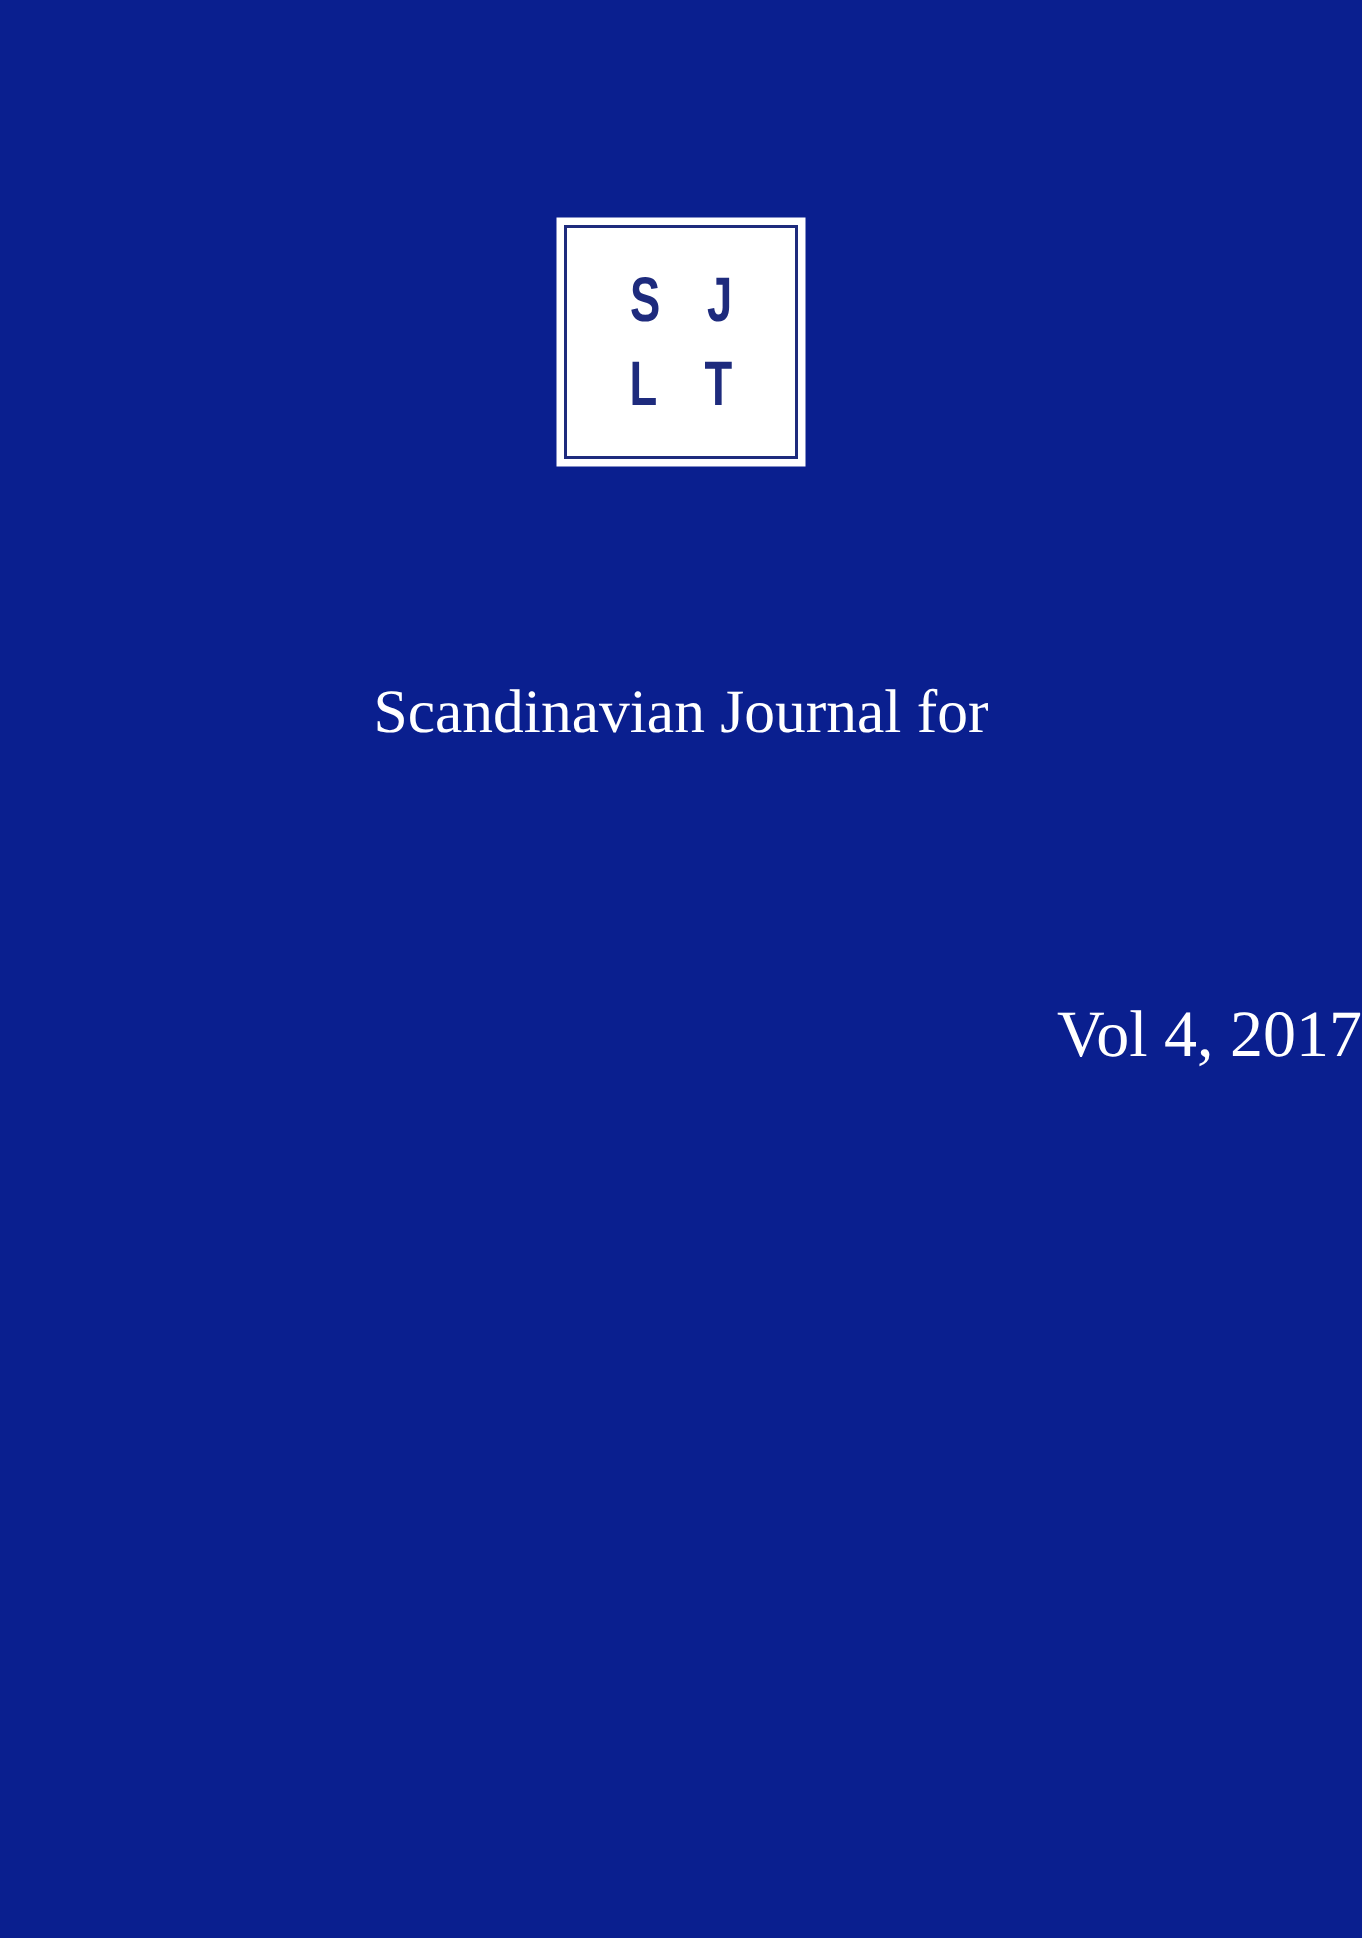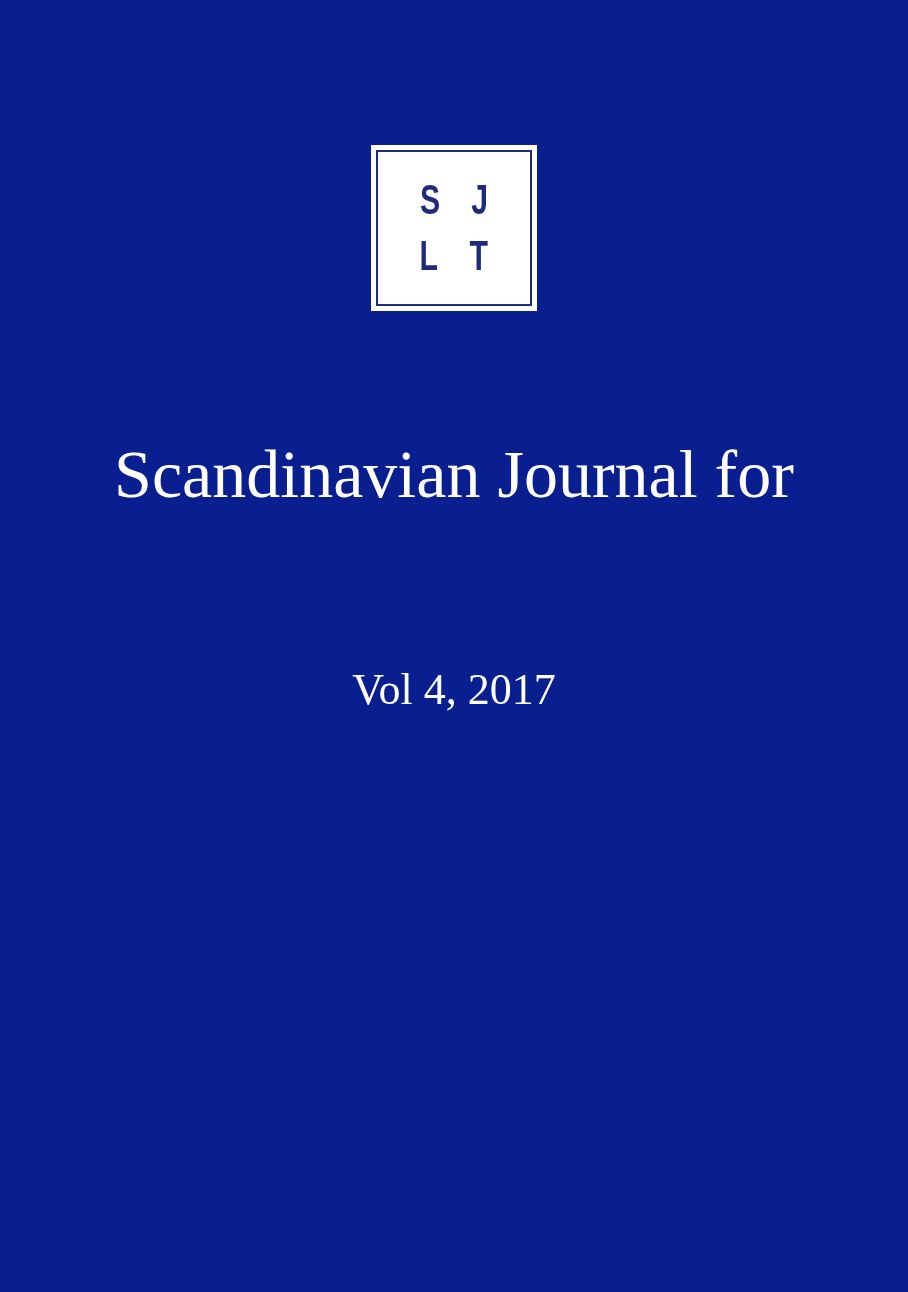--- a/index.html
+++ b/index.html
@@ -54,31 +54,31 @@
   }
   
   .journal-title {
     position: absolute;
     top: 443px;
     left: 0;
     width: 100%;
     margin: 0;
     text-align: center;
     color: var(--fg, #ffffff);
-    font-size: 68px;
+    font-size: 41px;
     line-height: 63px;
     font-weight: normal;
   }
   
   .volume-line {
     position: absolute;
     top: 660px;
     left: 0;
     width: 100%;
-    text-align: center;
+    text-align: right;
     color: var(--fg, #ffffff);
     font-size: 44px;
     line-height: 60px;
   }
 </style>
 </head>
 <body>
 
 <div class="page">
 

